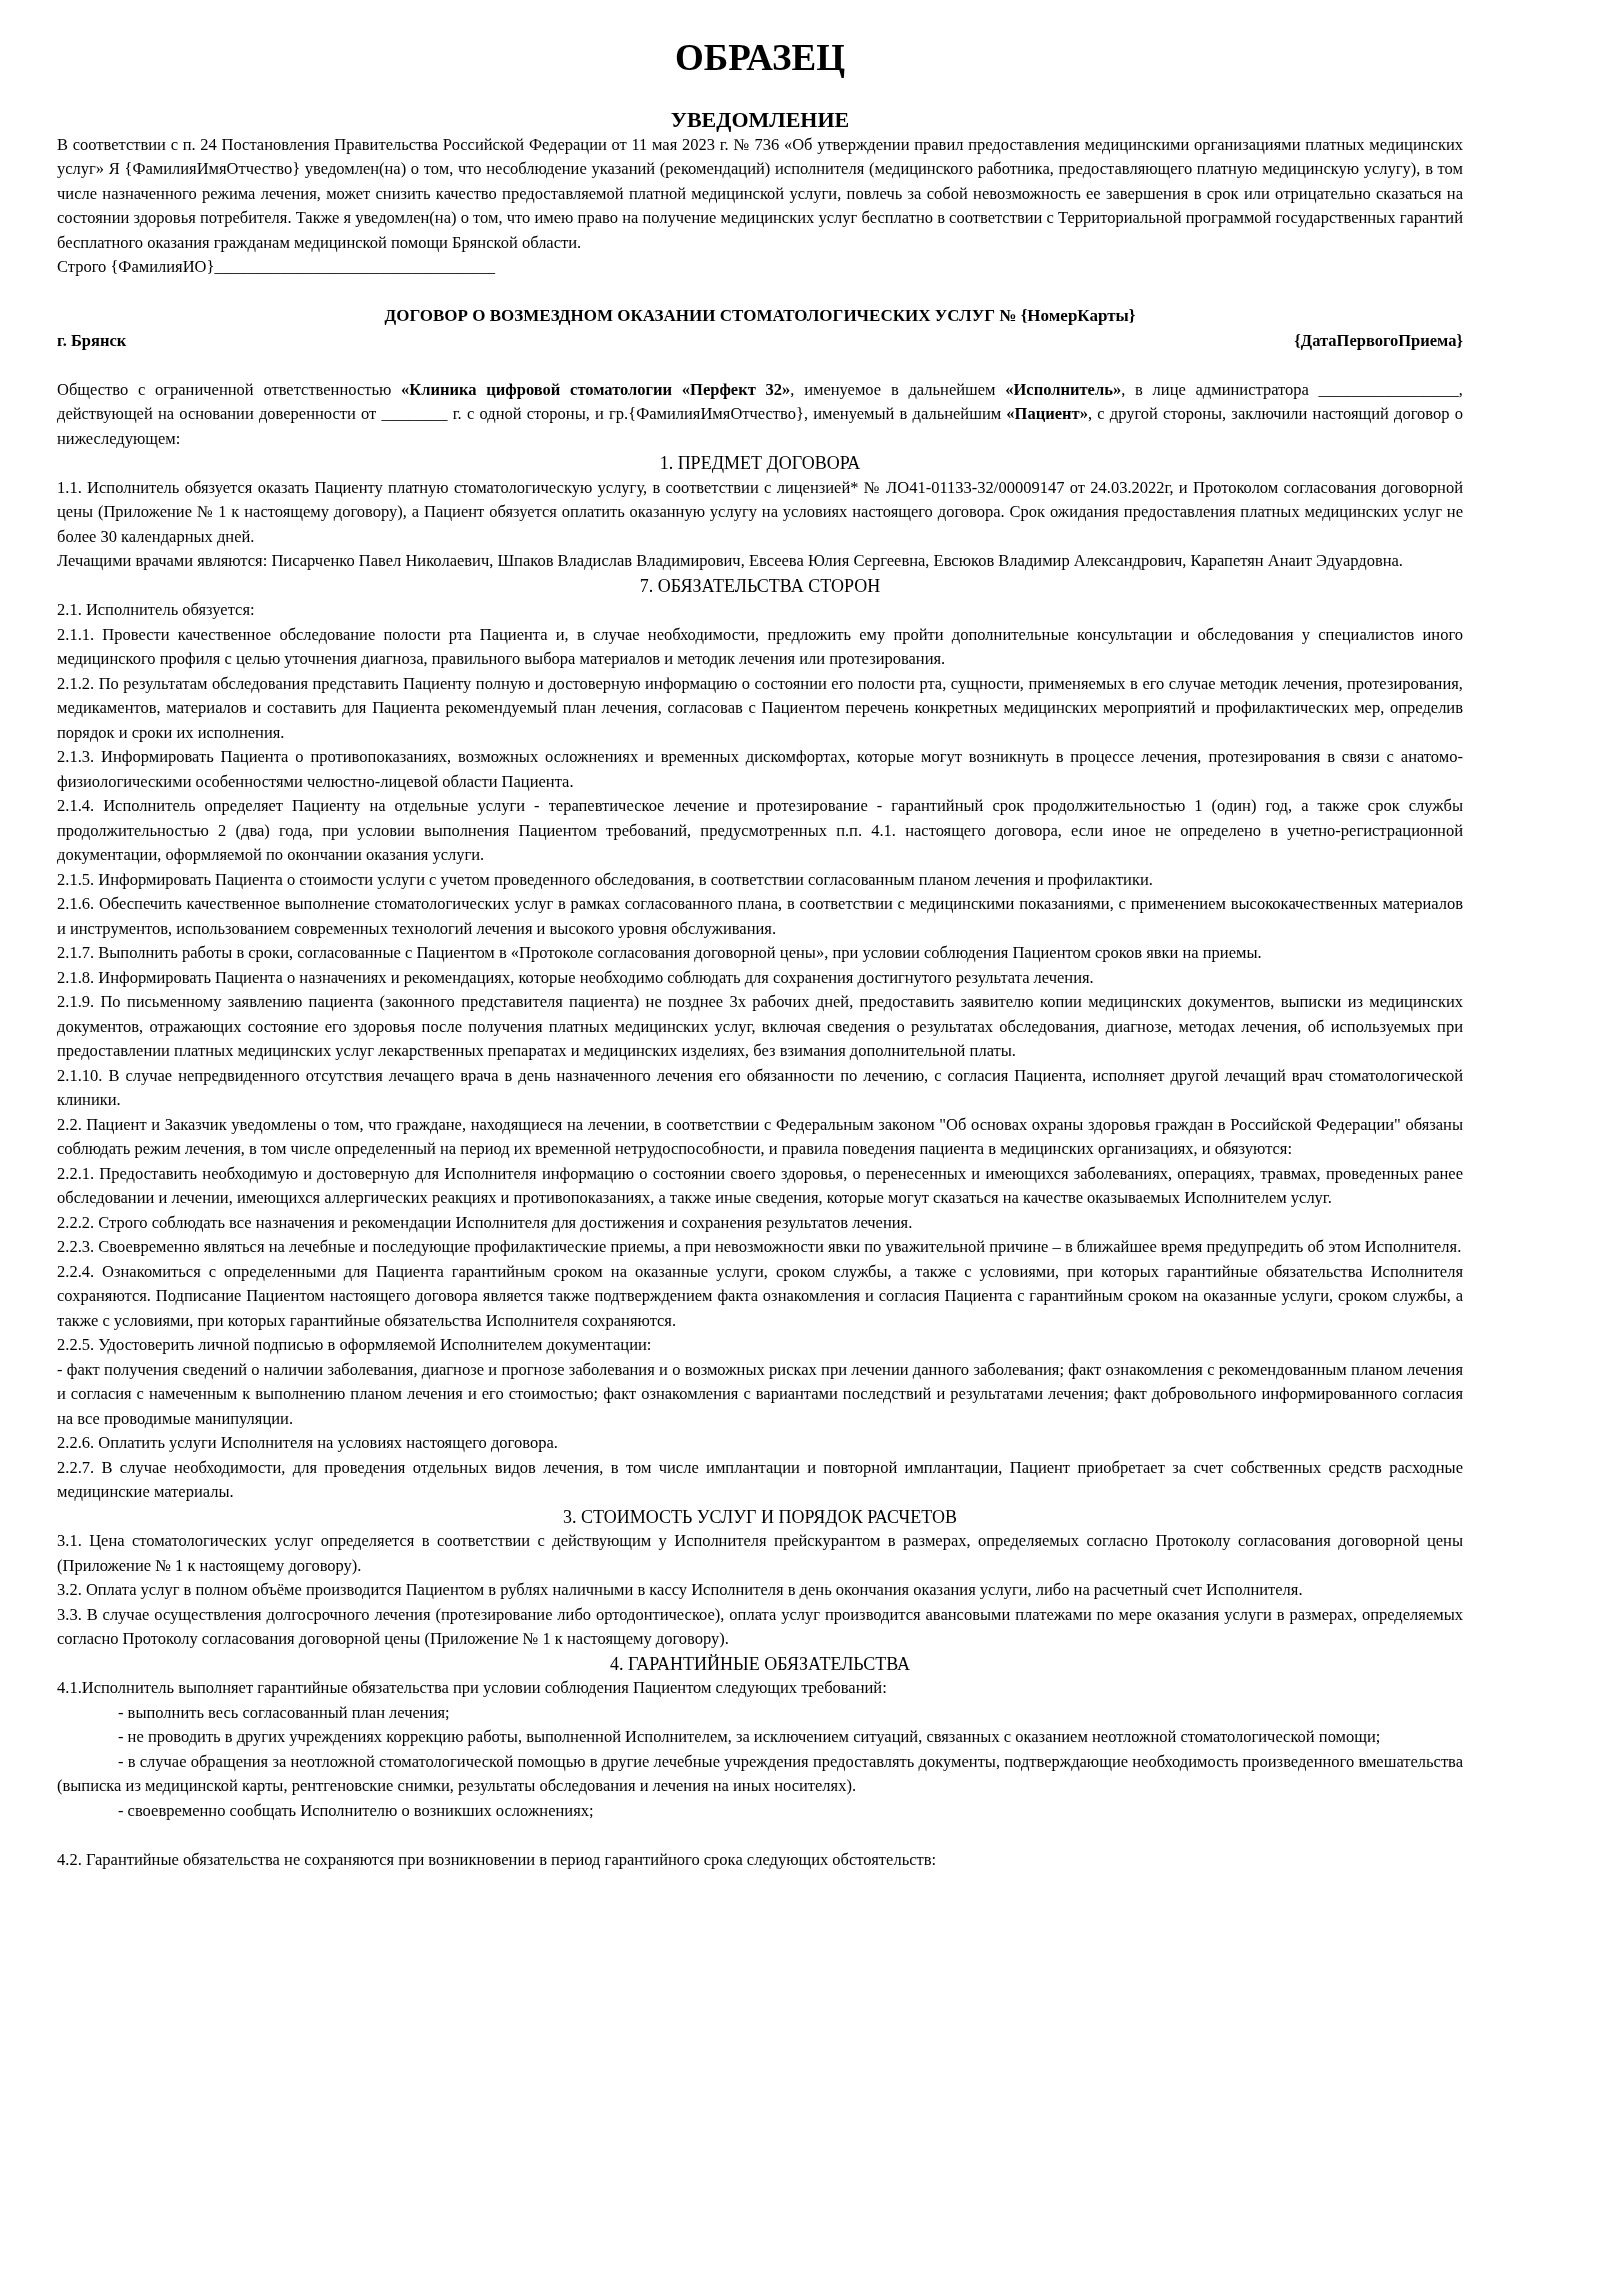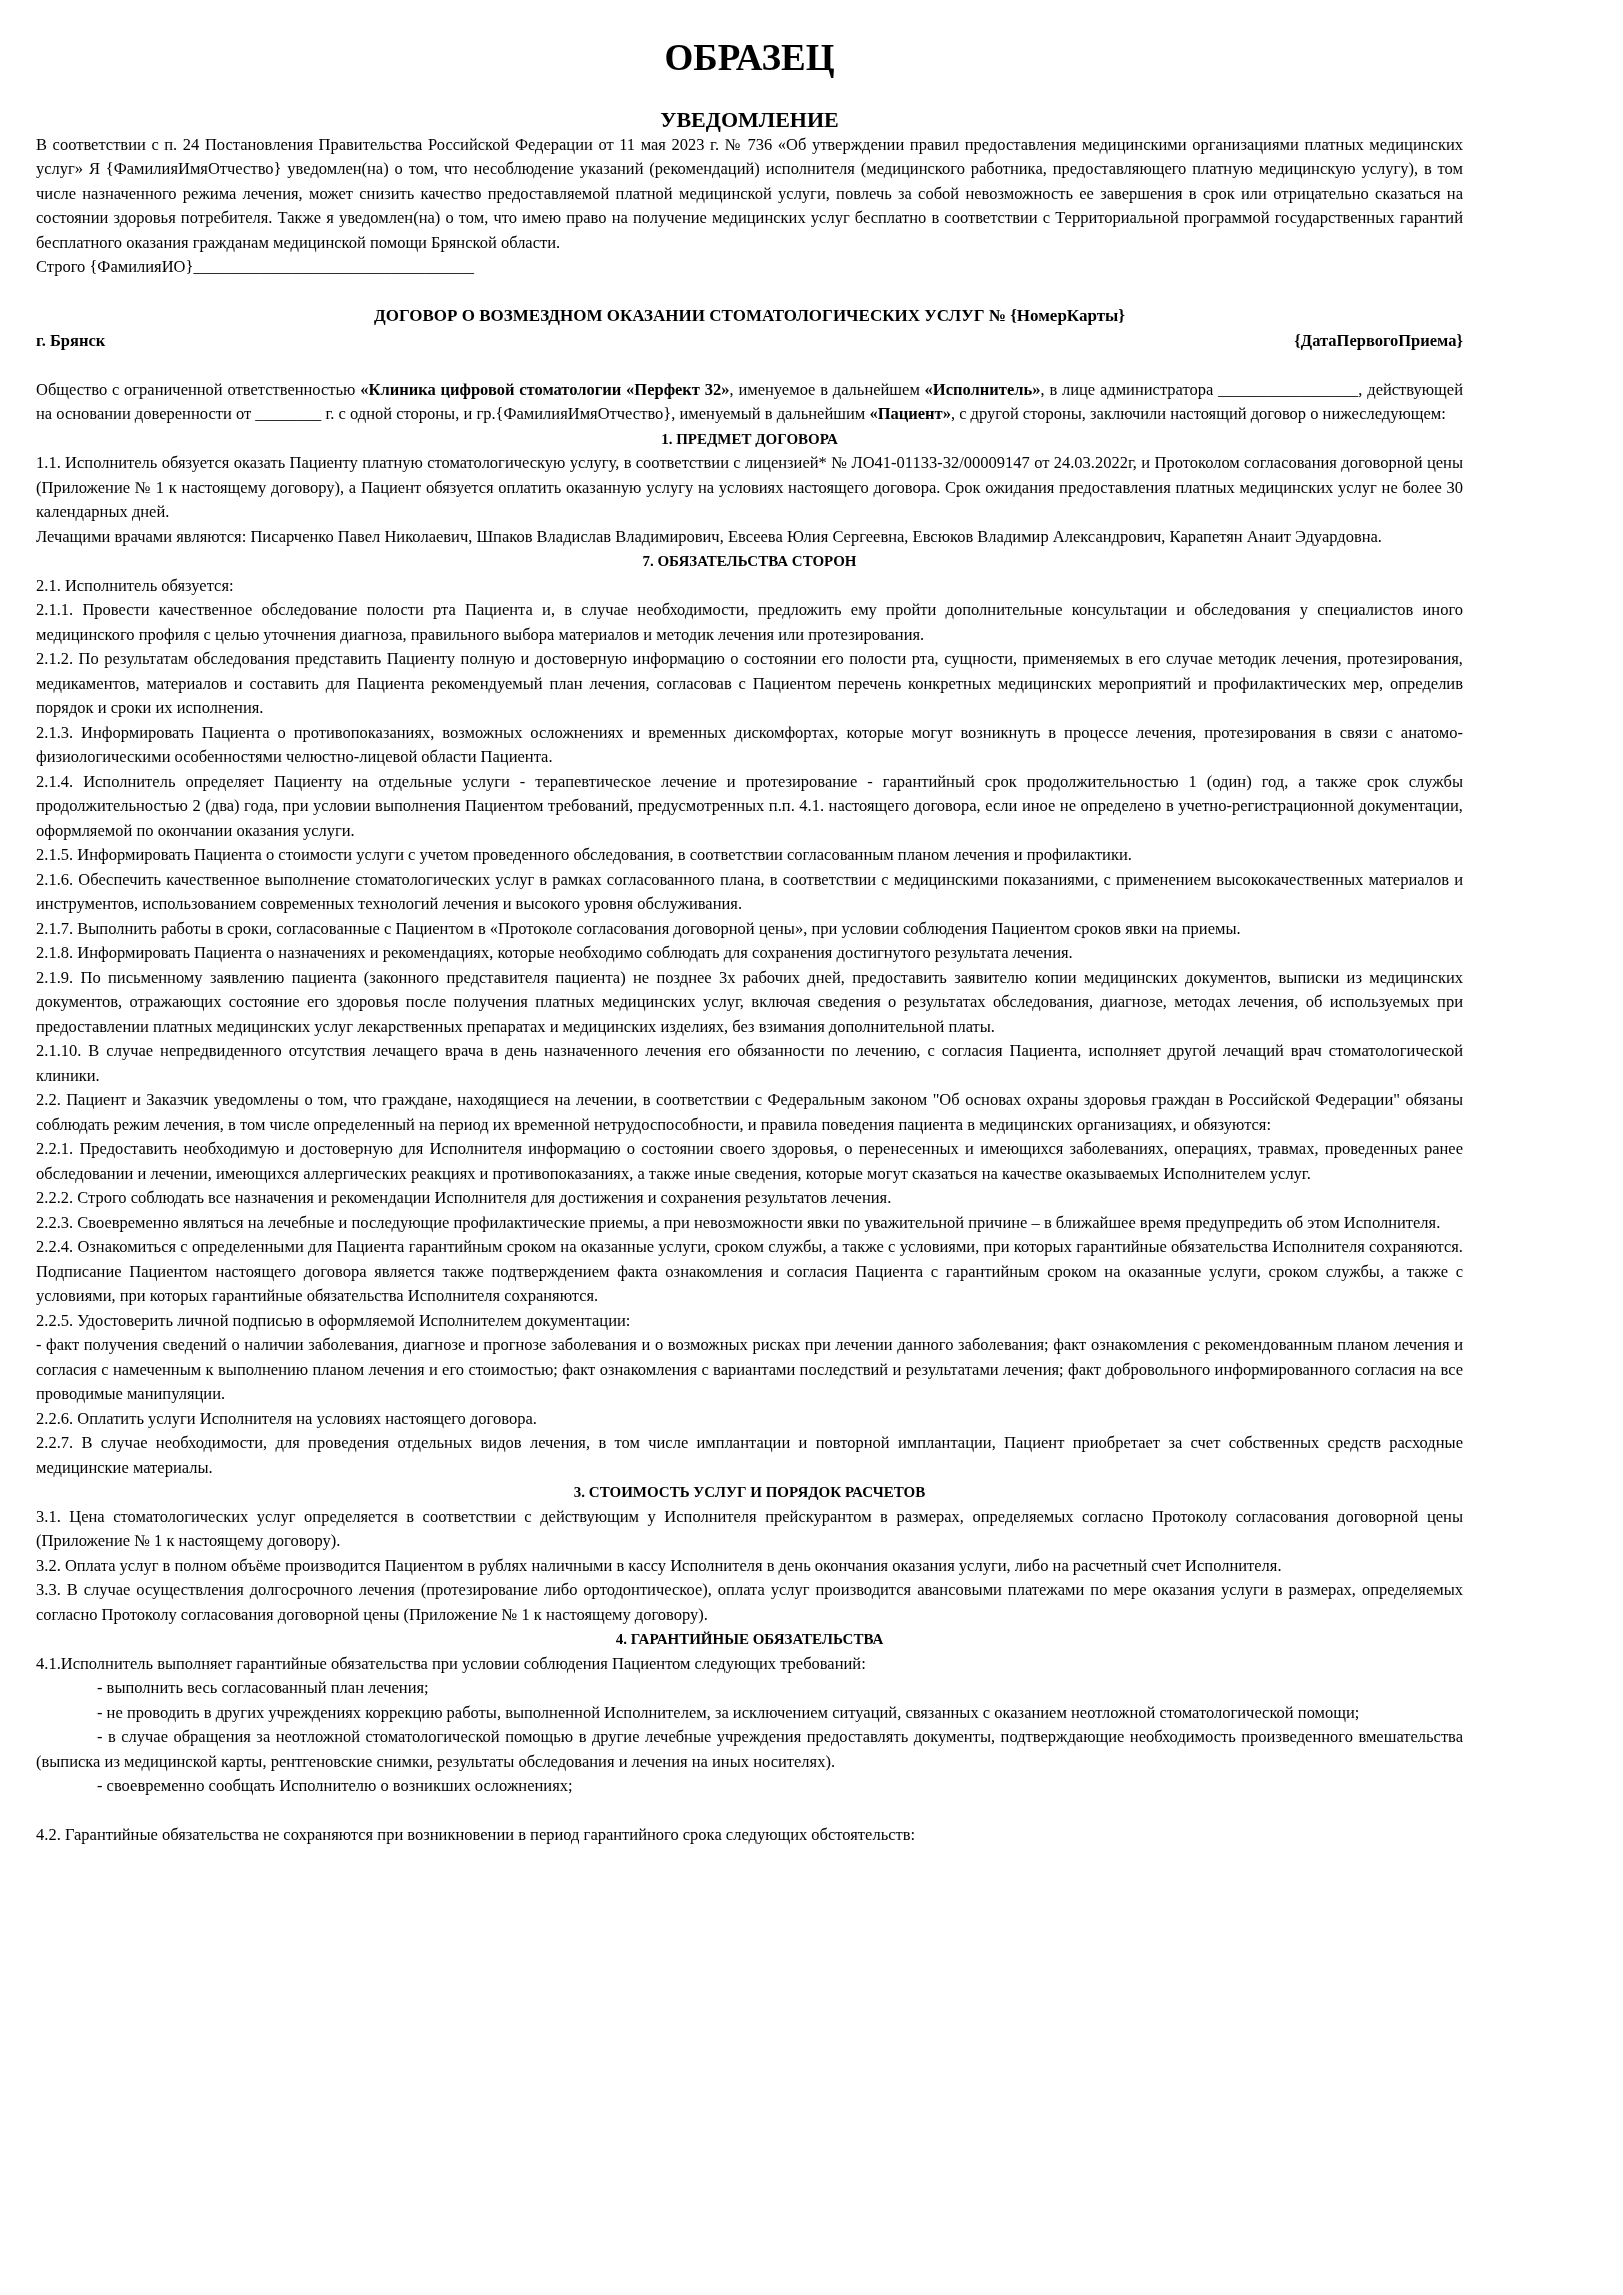--- a/index.html
+++ b/index.html
@@ -1,26 +1,26 @@
 <!DOCTYPE html>
 <html lang="ru" style="font-size:13.5px"><head>
 <meta charset="utf-8">
 <style>
   html,body{margin:0;padding:0;background:#fff;}
   .doc{
     width:1499px;height:2295px;box-sizing:border-box;
-    padding:37px 36px 34px 36px;background:#ffffff;color:#000000;
+    padding:37px 36px 34px 57px;background:#ffffff;color:#000000;
     font-family:"Liberation Serif","DejaVu Serif",serif;
     font-size:16.5px;line-height:24.5px;overflow:hidden;
   }
   p{margin:0;text-align:justify;}
   .b{font-weight:bold;margin-top:12px;}
   .sample-title{font-size:37px;line-height:42px;font-weight:bold;text-align:center;margin:0 0 29px 0;}
   .notice-heading{font-weight:bold;text-align:center;font-size:22px;}
-  .sec-heading{font-weight:bold;text-align:center;font-size:15px;}
+  .sec-heading{font-weight:normal;text-align:center;font-size:18px;}
   .contract-title{font-weight:bold;text-align:center;font-size:17px;margin-top:24.5px;}
   .city-date{display:flex;justify-content:space-between;font-weight:bold;margin-bottom:24.5px;}
   .indent{text-indent:61px;}
   .gap-top{margin-top:24.5px;}
 </style>
 </head>
 <body>
 
 <div class="doc">
 

